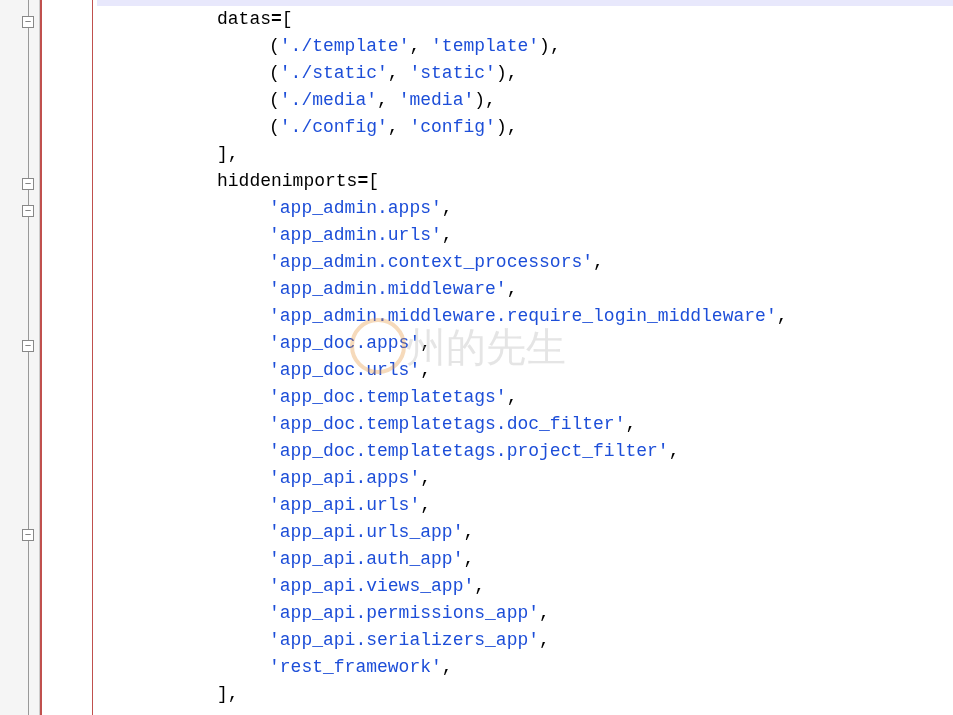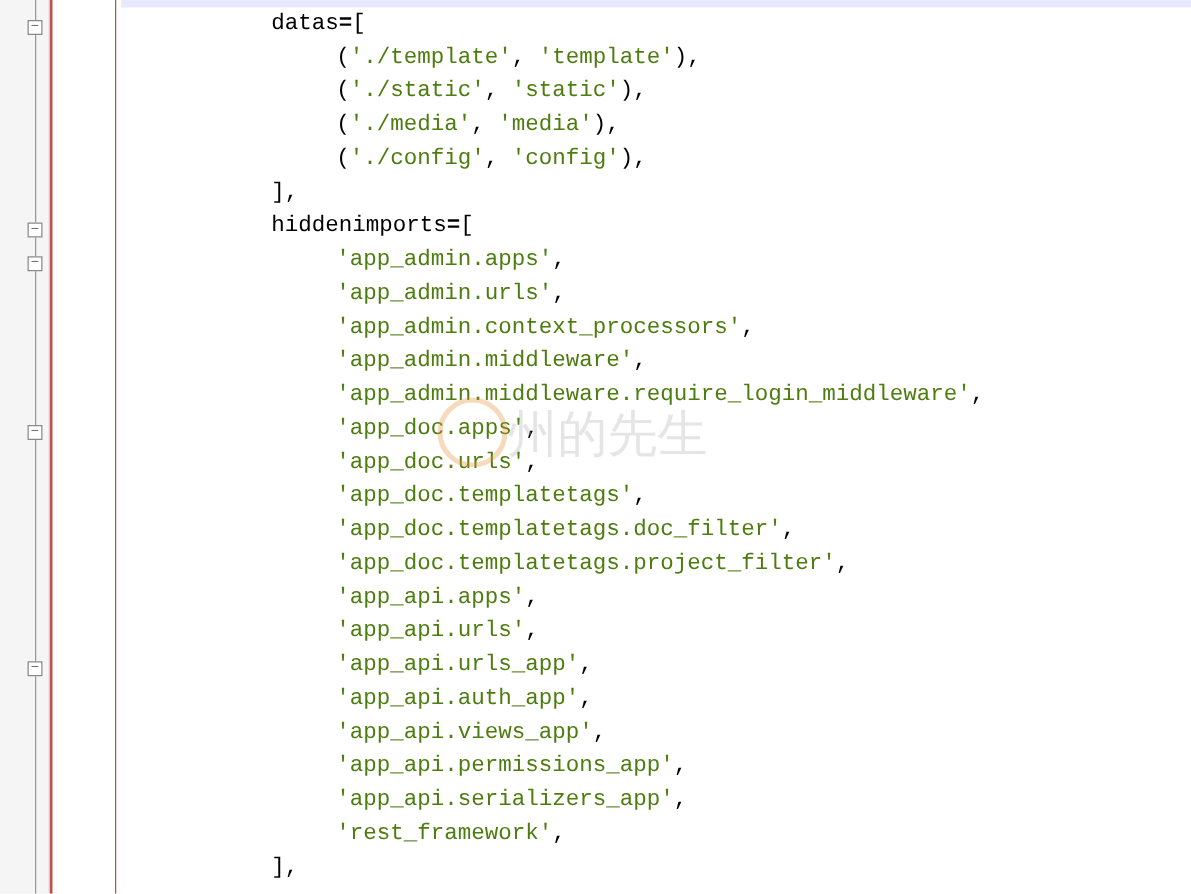--- a/index.html
+++ b/index.html
@@ -70,21 +70,21 @@
   height: 27px;
   line-height: 27px;
 }
 .code-line.highlighted {
   background: #e8e8fc;
 }
 .indent { display: inline-block; }
 .kwname { color: #000000; }
 .op { color: #000; font-weight: bold; }
 .bracket { color: #000; }
-.str { color: #4d7c0f; }
+.str { color: #1d4ed8; }
 .paren { color: #000; }
 .comma { color: #000; }
 .watermark {
   position: absolute;
   top: 320px;
   left: 350px;
   font-size: 40px;
   color: rgba(180, 180, 180, 0.35);
   pointer-events: none;
   font-family: sans-serif;

